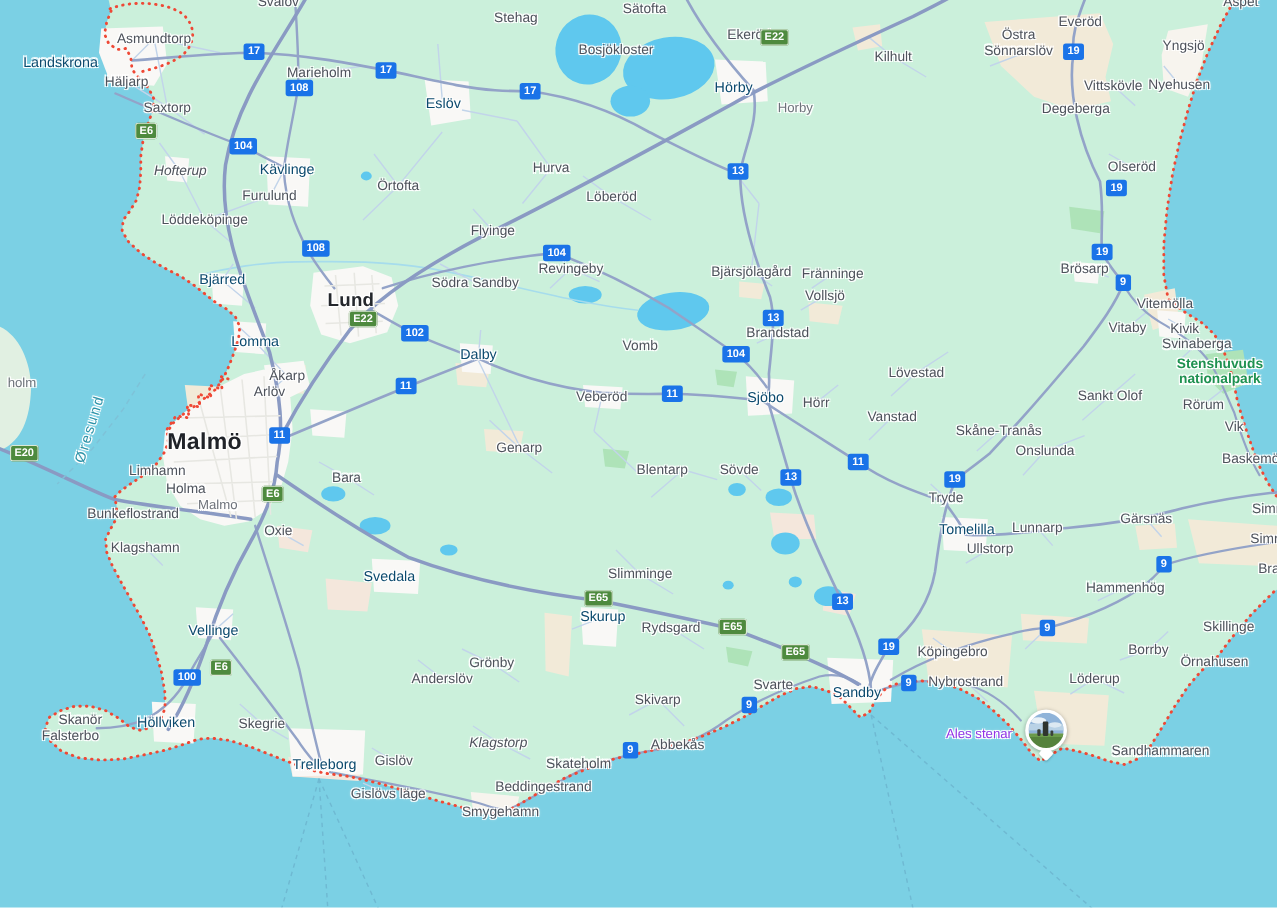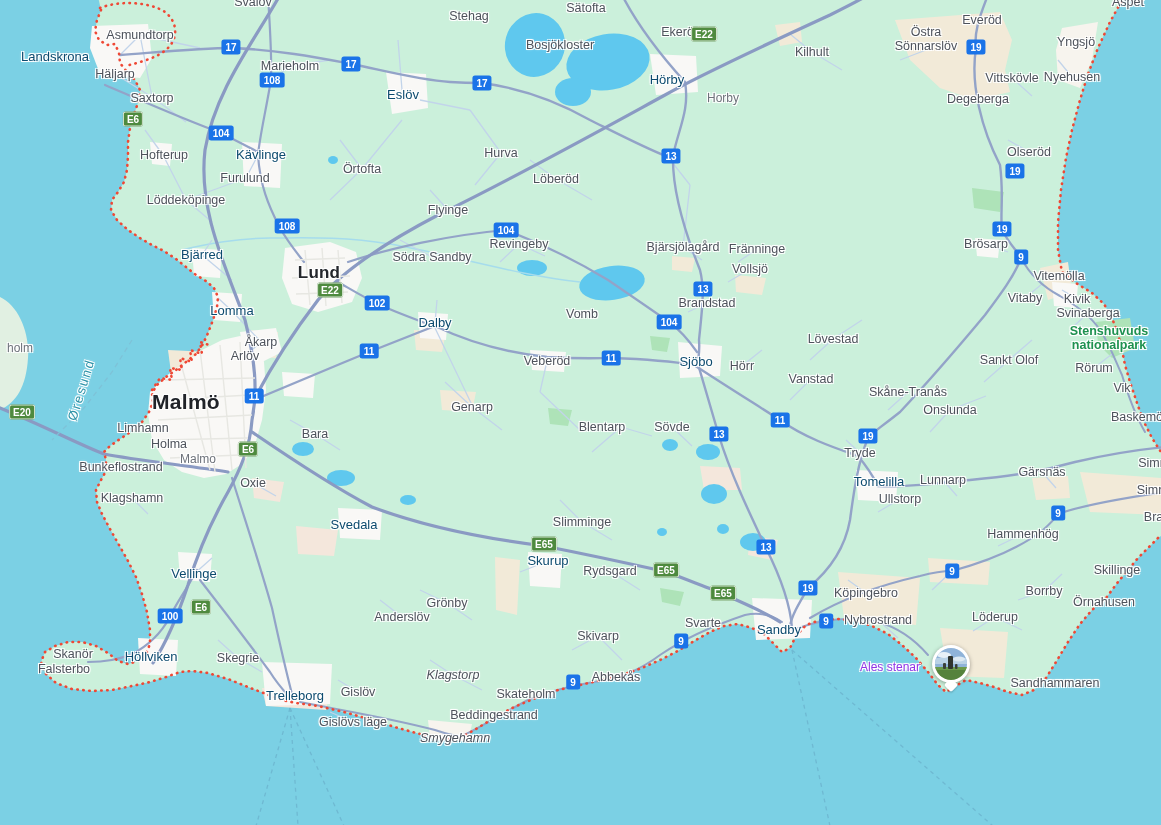--- a/index.html
+++ b/index.html
@@ -184,21 +184,21 @@
       <div class="lbl town" style="left: 560px; top: 45px;">Bosjökloster</div>
       <div class="lbl town-lg" style="left: 667px; top: 80px;">Hörby</div>
       <div class="lbl locality" style="left: 723px; top: 99px;">Horby</div>
       <div class="lbl town" style="left: 812px; top: 52px;">Kilhult</div>
       <div class="lbl town" style="left: 1012px; top: 78px;">Vittskövle</div>
       <div class="lbl town" style="left: 1072px; top: 77px;">Nyehusen</div>
       <div class="lbl town" style="left: 978px; top: 99px;">Degeberga</div>
       <div class="lbl town" style="left: 152px; top: 98px;">Saxtorp</div>
       <div class="lbl town" style="left: 501px; top: 153px;">Hurva</div>
       <div class="lbl town-lg" style="left: 261px; top: 155px;">Kävlinge</div>
-      <div class="lbl town" style="left: 164px; top: 155px;">Hofterup</div>
+      <div class="lbl town" style="left: 164px; top: 155px; font-style: italic;">Hofterup</div>
       <div class="lbl town" style="left: 245px; top: 178px;">Furulund</div>
       <div class="lbl town" style="left: 362px; top: 169px;">Örtofta</div>
       <div class="lbl town" style="left: 186px; top: 200px;">Löddeköpinge</div>
       <div class="lbl town" style="left: 556px; top: 179px;">Löberöd</div>
       <div class="lbl town" style="left: 1029px; top: 152px;">Olseröd</div>
       <div class="lbl town" style="left: 448px; top: 210px;">Flyinge</div>
       <div class="lbl town-lg" style="left: 202px; top: 255px;">Bjärred</div>
       <div class="lbl town" style="left: 519px; top: 244px;">Revingeby</div>
       <div class="lbl town" style="left: 432px; top: 257px;">Södra Sandby</div>
       <div class="lbl town" style="left: 683px; top: 247px;">Bjärsjölagård</div>
@@ -271,21 +271,21 @@
       <div class="lbl town" style="left: 64px; top: 669px;">Falsterbo</div>
       <div class="lbl town" style="left: 616px; top: 677px;">Abbekås</div>
       <div class="lbl town" style="left: 526px; top: 694px;">Skateholm</div>
       <div class="lbl town" style="left: 453px; top: 675px; font-style: italic;">Klagstorp</div>
       <div class="lbl poi" style="left: 890px; top: 668px;">Ales stenar</div>
       <div class="lbl town" style="left: 1055px; top: 683px;">Sandhammaren</div>
       <div class="lbl town-lg" style="left: 295px; top: 696px;">Trelleborg</div>
       <div class="lbl town" style="left: 358px; top: 692px;">Gislöv</div>
       <div class="lbl town" style="left: 494px; top: 715px;">Beddingestrand</div>
       <div class="lbl town" style="left: 353px; top: 722px;">Gislövs läge</div>
-      <div class="lbl town" style="left: 455px; top: 738px; font-style: italic;">Smygehamn</div>
+      <div class="lbl town" style="left: 455px; top: 738px;">Smygehamn</div>
       <div class="lbl locality" style="left: 20px; top: 349px;">holm</div>
       <div class="lbl water-lbl" style="left: 82px; top: 390px; transform: translate(-50%, -50%) rotate(-73deg);">Øresund</div>
     </div>
   <div id="shields">
       <div class="shield blue" style="left: 231px; top: 47px;">17</div>
       <div class="shield blue" style="left: 351px; top: 64px;">17</div>
       <div class="shield blue" style="left: 482px; top: 83px;">17</div>
       <div class="shield blue" style="left: 272px; top: 80px;">108</div>
       <div class="shield blue" style="left: 287px; top: 226px;">108</div>
       <div class="shield blue" style="left: 221px; top: 133px;">104</div>

